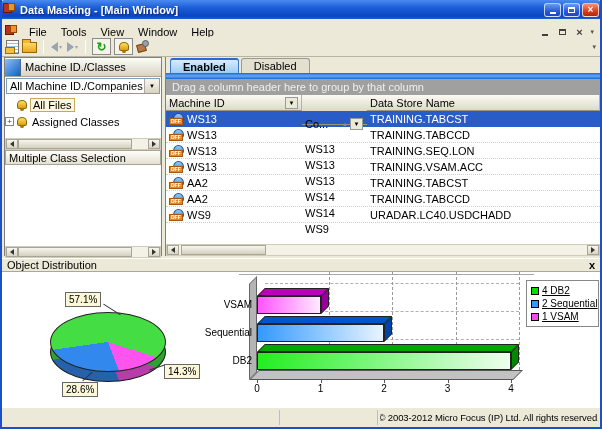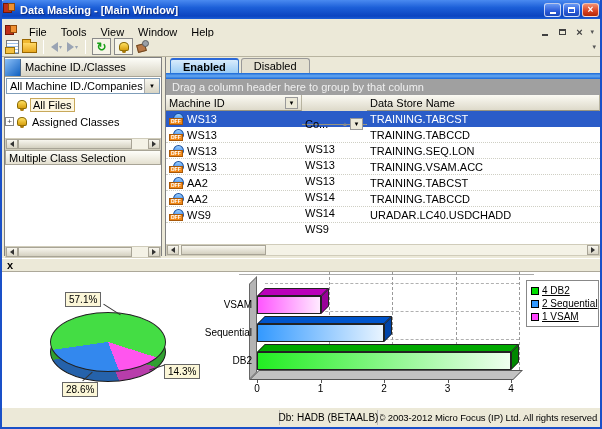--- a/index.html
+++ b/index.html
@@ -412,20 +412,21 @@
             <span class="sb-thumb" style="left:2px;width:85px"></span>
           </span>
         <span class="sb-btn">
             <span class="sb-tri-r"></span>
           </span>
       </div>
     </div>
   </div>
 
   <div class="objdist">
+    <span class="t">Object Distribution</span>
     <span class="objdist-close">x</span>
   </div>
 
   <div class="charts">
     <div class="pie-rim" id="pieRim" style="background: conic-gradient(from 262deg, rgb(68, 221, 68) 0deg, rgb(68, 221, 68) 205.6deg, rgb(255, 85, 238) 205.6deg, rgb(255, 85, 238) 257deg, rgb(51, 136, 238) 257deg, rgb(51, 136, 238) 360deg);"></div>
     <div class="pie-top" id="pieTop" style="background: conic-gradient(from 262deg, rgb(68, 221, 68) 0deg, rgb(68, 221, 68) 205.6deg, rgb(255, 85, 238) 205.6deg, rgb(255, 85, 238) 257deg, rgb(51, 136, 238) 257deg, rgb(51, 136, 238) 360deg);"></div>
     <span class="pline l1"></span>
     <span class="pline l2"></span>
     <span class="pline l3"></span>
     <span class="plabel pl1">57.1%</span>
@@ -478,17 +479,16 @@
         <div class="bar-top" style="left: 255px; top: 72px; width: 254px; height: 8px; background: rgb(0, 168, 0);"></div>
         <div class="bar-side" style="left: 509px; top: 80px; width: 8px; height: 18px; background: rgb(0, 136, 0);"></div>
         <div class="bar-front" style="left: 255px; top: 80px; width: 254px; height: 18px; background: linear-gradient(90deg, rgb(34, 238, 34), rgb(238, 255, 238));"></div>
         <div class="bar-cat" style="left: 195px; top: 83px;">DB2</div>
       </div>
   </div>
 
   <div class="statusbar">
     <span class="sb-sep sep1"></span>
     <span class="sb-sep sep2"></span>
-    <span class="sb2">Db: HADB (BETAALB)</span>
     <span class="sb3">© 2003-2012 Micro Focus (IP) Ltd. All rights reserved.</span>
   </div>
   <div class="bottom-edge"></div>
 </div>
 
 </body></html>

